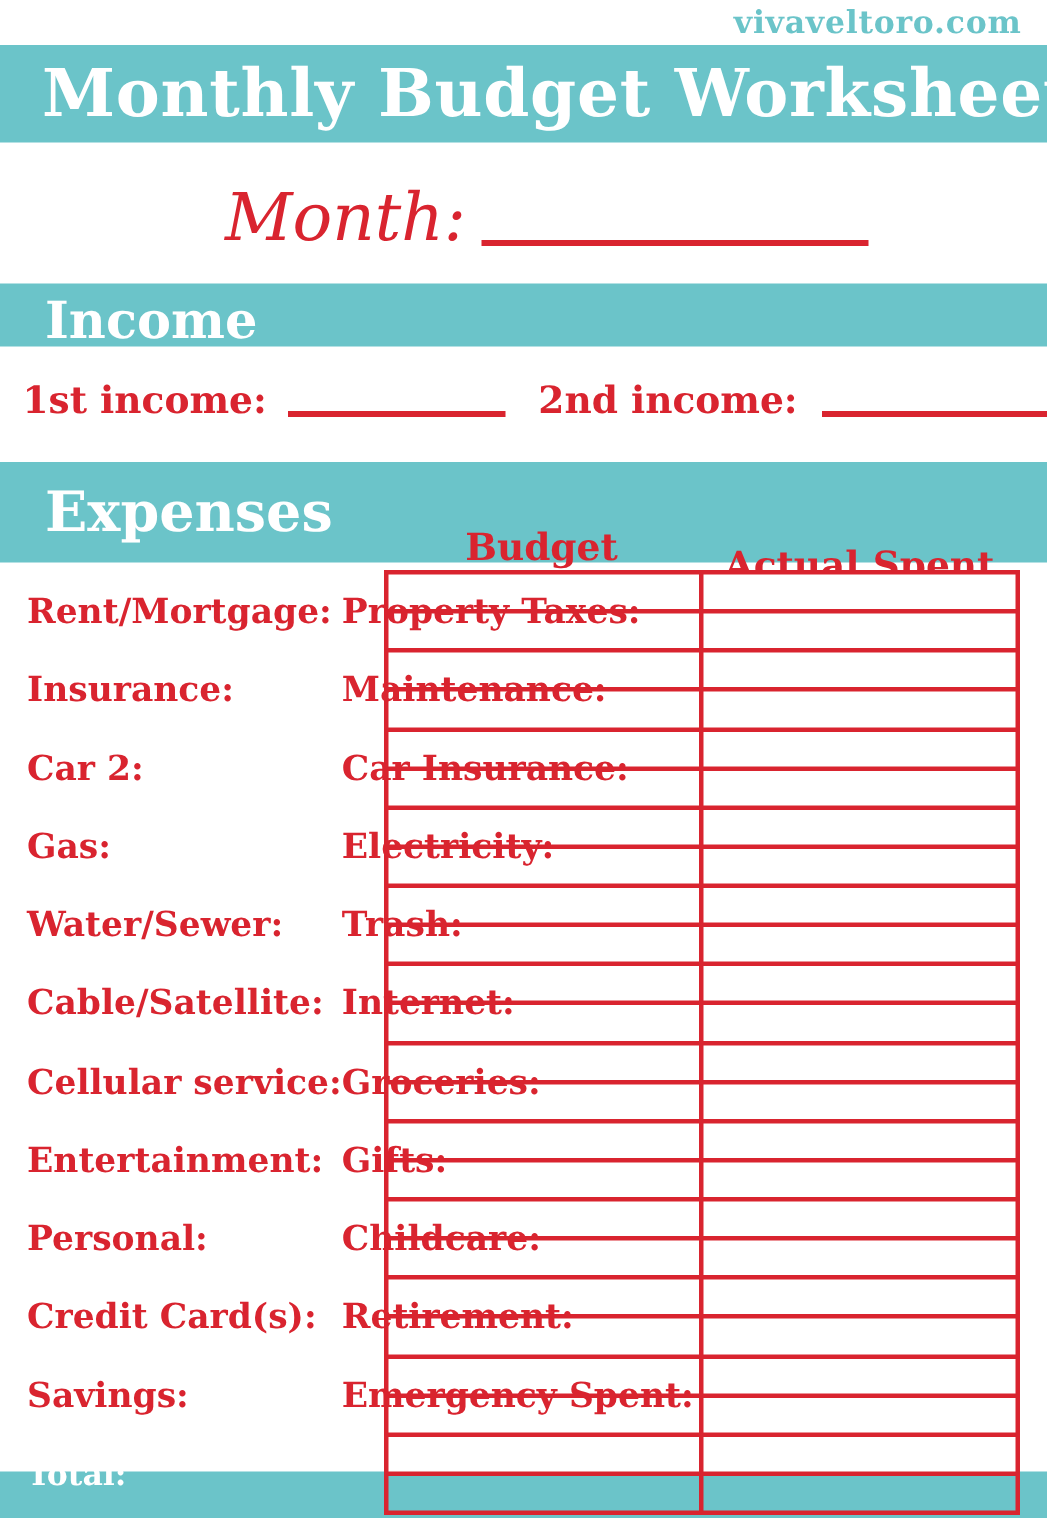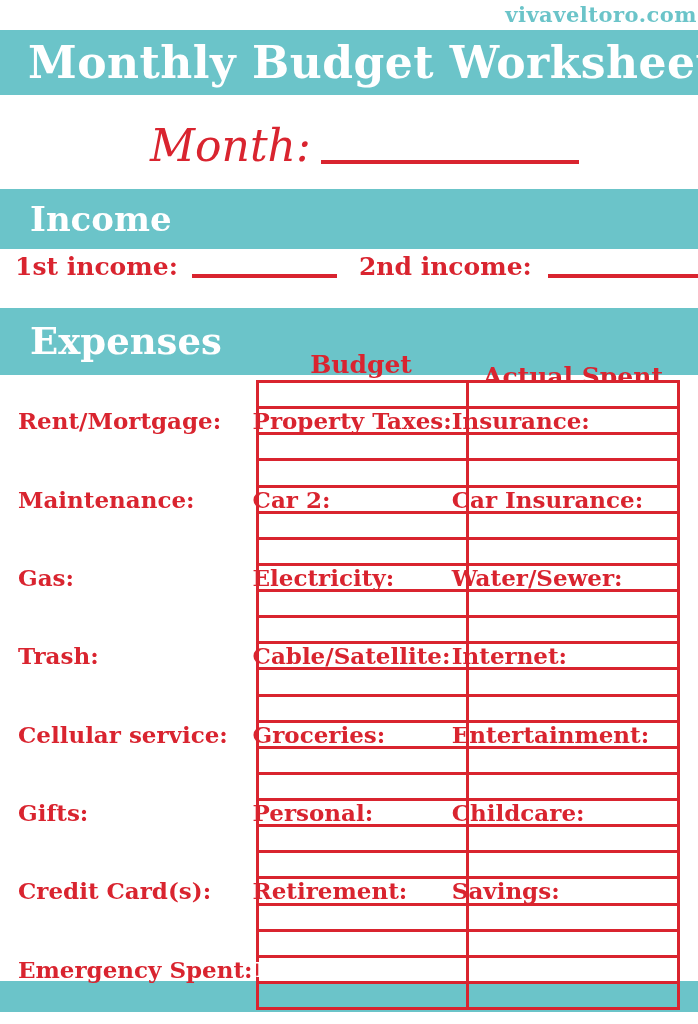--- a/index.html
+++ b/index.html
@@ -16,21 +16,21 @@
     margin: 0 auto;
     background: var(--white);
     overflow: hidden;
     font-family: "DejaVu Serif", "Liberation Serif", serif;
   }
 
   
   .site-credit {
     position: absolute;
     top: 2px;
-    right: 1px;
+    right: 17px;
     font-size: 21px;
     font-weight: bold;
     color: var(--teal);
     letter-spacing: 0.5px;
   }
 
   
   .title-band {
     position: absolute;
     top: 30px;
@@ -83,21 +83,21 @@
     display: flex;
     align-items: center;
   }
   .band h2 {
     color: var(--white);
     font-weight: bold;
     padding-left: 30px;
     line-height: 1;
     white-space: nowrap;
   }
-  .income-band { top: 189px; height: 60px; }
+  .income-band { top: 189px; height: 42px; align-items: flex-end; }
   .income-band h2 { font-size: 34px; }
   .expenses-band { top: 308px; height: 67px; }
   .expenses-band h2 { font-size: 37px; }
 
   
   .income-fields {
     position: absolute;
     top: 244px;
     left: 15px;
     height: 42px;
@@ -142,21 +142,21 @@
   }
 
   
   .labels-col {
     position: absolute;
     top: 380px;
     left: 18px;
     width: 234px;
     height: 630px;
     display: grid;
-    grid-template-columns: 1fr 1fr 1fr;
+    grid-template-columns: 1fr 1fr;
     grid-auto-rows: 1fr;
     row-gap: 3px;
     padding: 3px 0;
     z-index: 2;
   }
   .row-label {
     display: flex;
     align-items: center;
     color: var(--red);
     font-weight: bold;

